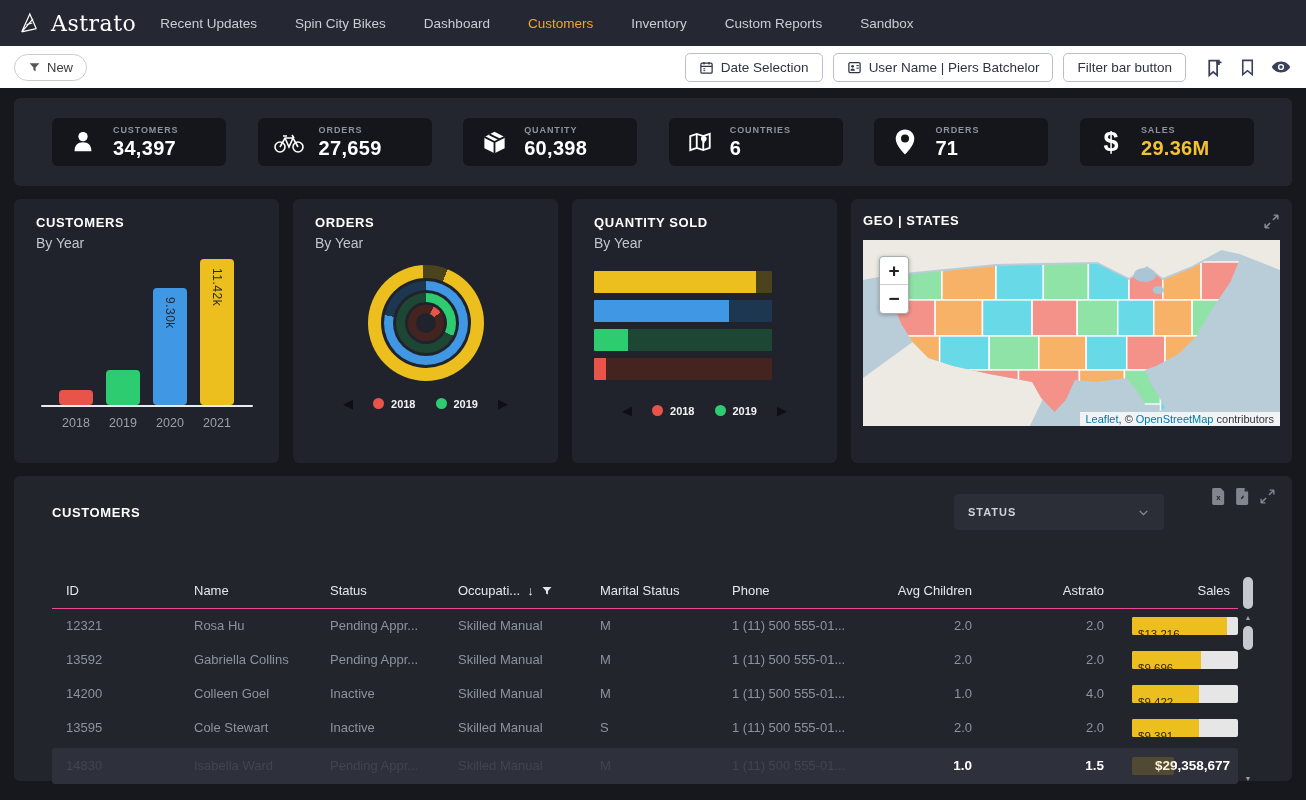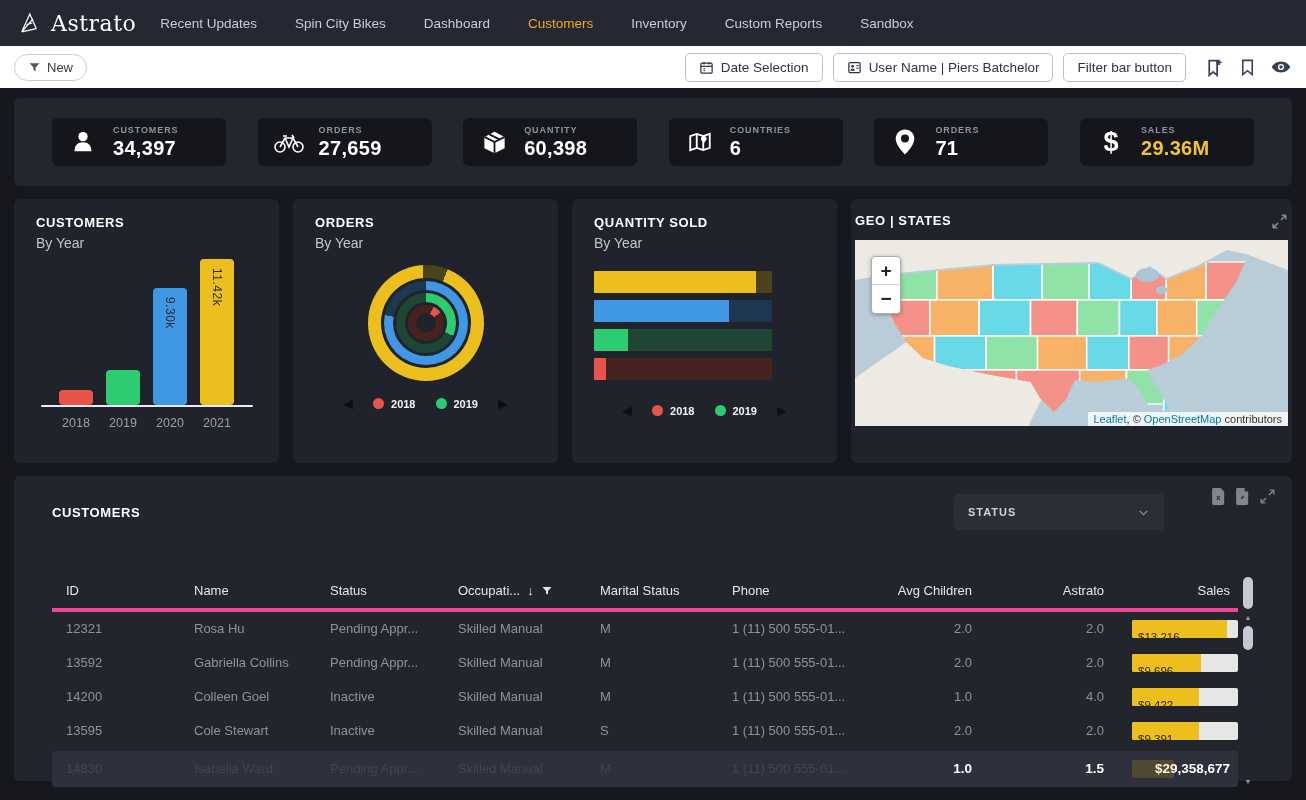--- a/index.html
+++ b/index.html
@@ -99,21 +99,21 @@
     align-items:center; justify-content:space-between; padding:0 14px; cursor:pointer; }
   .dd-label { font-size:11px; font-weight:bold; color:#ced2d9; letter-spacing:1px; }
   .export-ics { position:absolute; top:12px; right:16px; display:flex; gap:9px; align-items:center; color:#80858f; }
   .export-ics svg { cursor:pointer; display:block; }
 
   .tbl { margin-top:14px; position:relative; padding-right:16px; }
   .trow { display:grid; grid-template-columns:128px 136px 128px 142px 132px 158px 104px 132px 126px; align-items:center; }
   .th { font-size:13px; color:#e4e7ec; padding:6px 0 10px 14px; }
   .th.num, .td.num { text-align:right; padding-right:8px; }
   .th-occ { display:flex; align-items:center; gap:7px; }
-  .thead-row { border-bottom:4px solid #ec4899;margin-top:47px; }
+  .thead-row { border-bottom:1px solid #ec4899;margin-top:47px; }
   .td { font-size:13px; color:#8d939c; padding-left:14px; height:34px; line-height:34px;
     white-space:nowrap; overflow:hidden; }
   .td.num { padding-left:0; }
   .td.sales { display:flex; justify-content:flex-end; align-items:center; padding-left:0; }
   .sbar { width:106px; height:18px; background:#e6e6e6; border-radius:2px; position:relative; overflow:hidden; }
   .sfill { position:absolute; left:0; top:0; bottom:0; }
   .sval { position:relative; font-size:11.5px; color:#2e2505; line-height:18px; padding-left:6px; }
 
   .totals { margin-top:3px; height:36px; background:#2e313b; border-radius:3px; align-items:center; }
   .totals .td { color:#40454f; height:36px; line-height:36px; }
@@ -358,21 +358,21 @@
           <b class="lg-text">2018</b>
         </span>
         <span class="lg-item">
           <i class="lg-dot" style="background: rgb(46, 204, 113);"></i>
           <b class="lg-text">2019</b>
         </span>
         <span class="lg-arrow">▶</span>
       </div>
     </div>
 
-    <div class="card" style="padding:14px 4px;">
+    <div class="card" style="padding:14px 12px;">
       <div class="geo-head">
         <div class="card-title">GEO | STATES</div>
         <svg class="expand-ic" width="17" height="17" viewBox="0 0 24 24" fill="none" stroke="currentColor" stroke-width="2">
             <path d="M21 3 L14 10 M21 3 v6 M21 3 h-6 M3 21 L10 14 M3 21 v-6 M3 21 h6"></path>
           </svg>
       </div>
       <div class="map">
         <svg class="basemap" viewBox="0 0 370 186" preserveAspectRatio="none">
           <rect x="0" y="0" width="370" height="186" fill="#b9cdd9"></rect>
           <path d="M0 0 H370 V30 L334 14 L318 10 L292 26 L266 38 L252 26 L236 38 L208 22 L118 24 L28 34 L0 40 Z" fill="#eceae3"></path>

